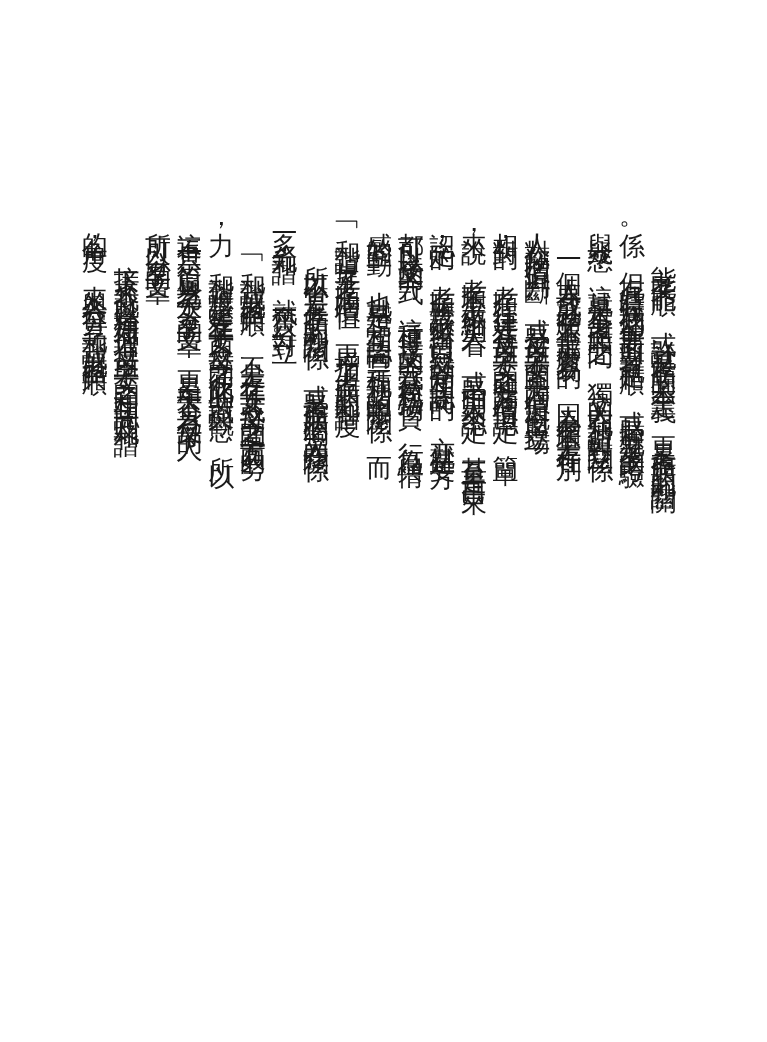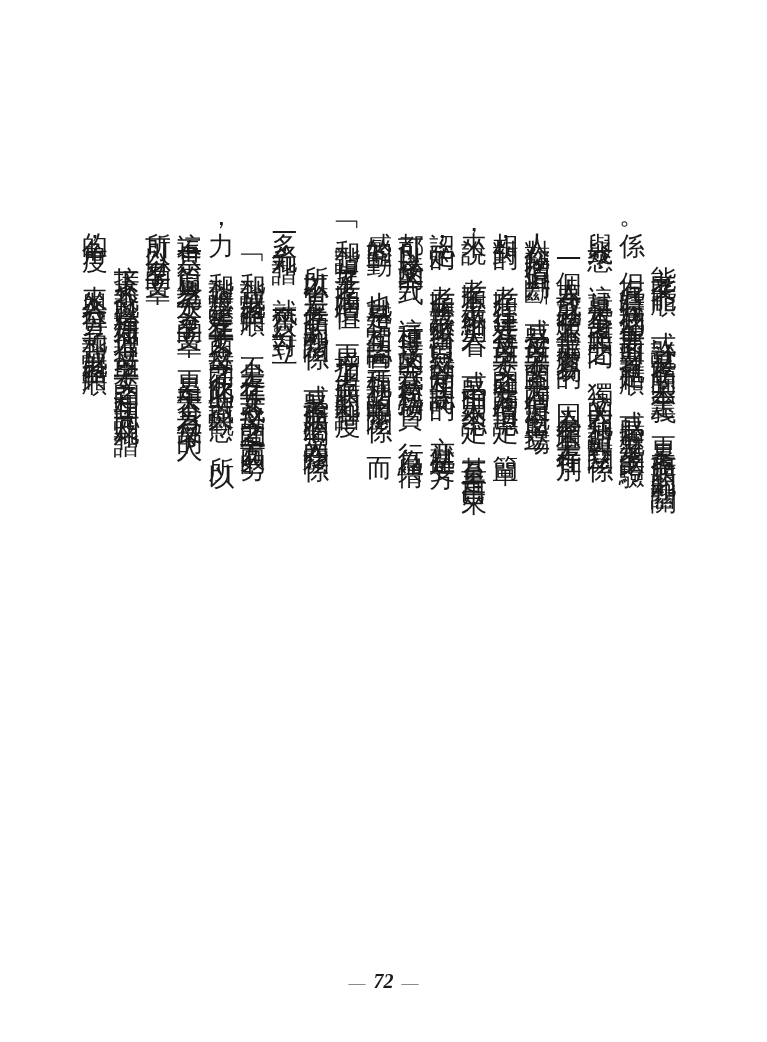--- a/index.html
+++ b/index.html
@@ -82,18 +82,13 @@
     <p class="col indent">所以不管是在孝順的和諧關係，或是孝與順的獨立內在關係，</p>
     <p class="col">多一分和諧，就會少一分對立。</p>
     <p class="col indent">「和諧成就孝與順」，不是存在子女或父母之間單方面的努</p>
     <p class="col">力，和諧應該是建立在子女與父母之間彼此的共識與觀念，所以</p>
     <p class="col">這不只是一篇與身為子女分享的文章，更是與天下身為父母的人</p>
     <p class="col">所可以分享的文章。</p>
     <p class="col indent">接下來我就以這種如何增進父母與子女之間相互認同及和諧</p>
     <p class="col">的角度，來與各位分享「和諧成就孝與順」。</p>
   </div>
 
-  <div class="page-number">
-    <span class="dash">—</span>
-    <span>72</span>
-    <span class="dash">—</span>
-  </div>
 </div>
 
 </body></html>

